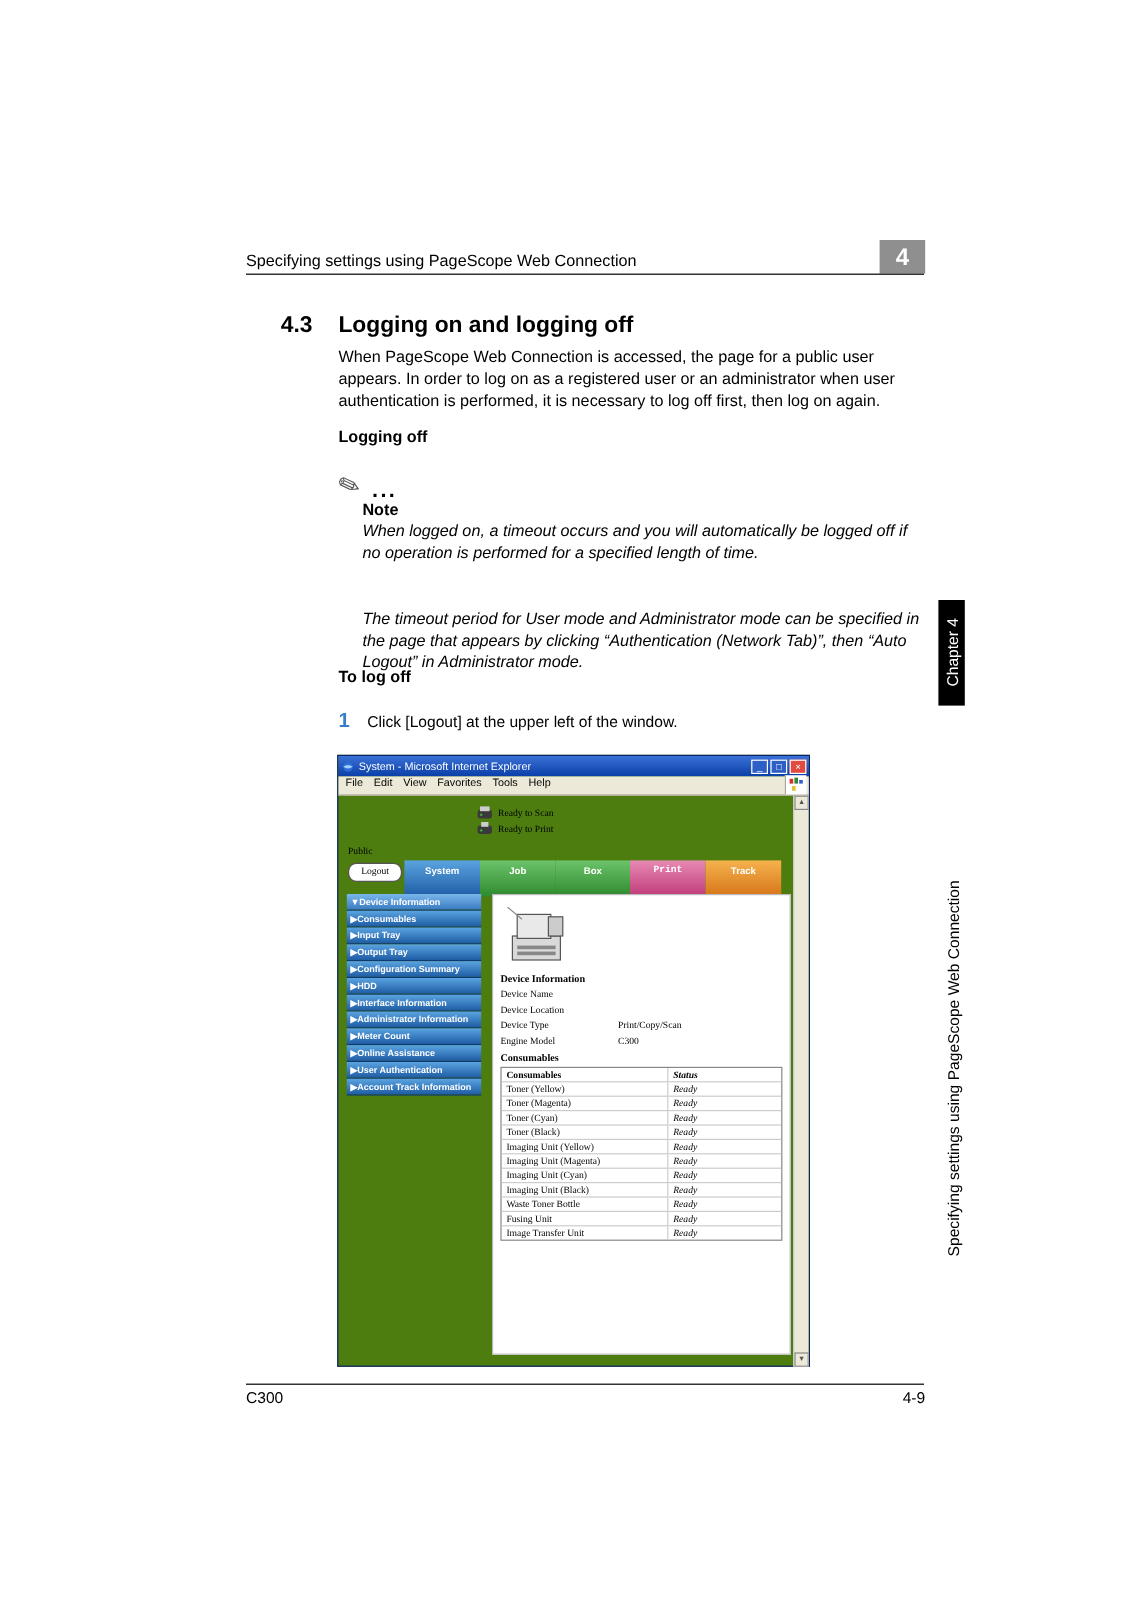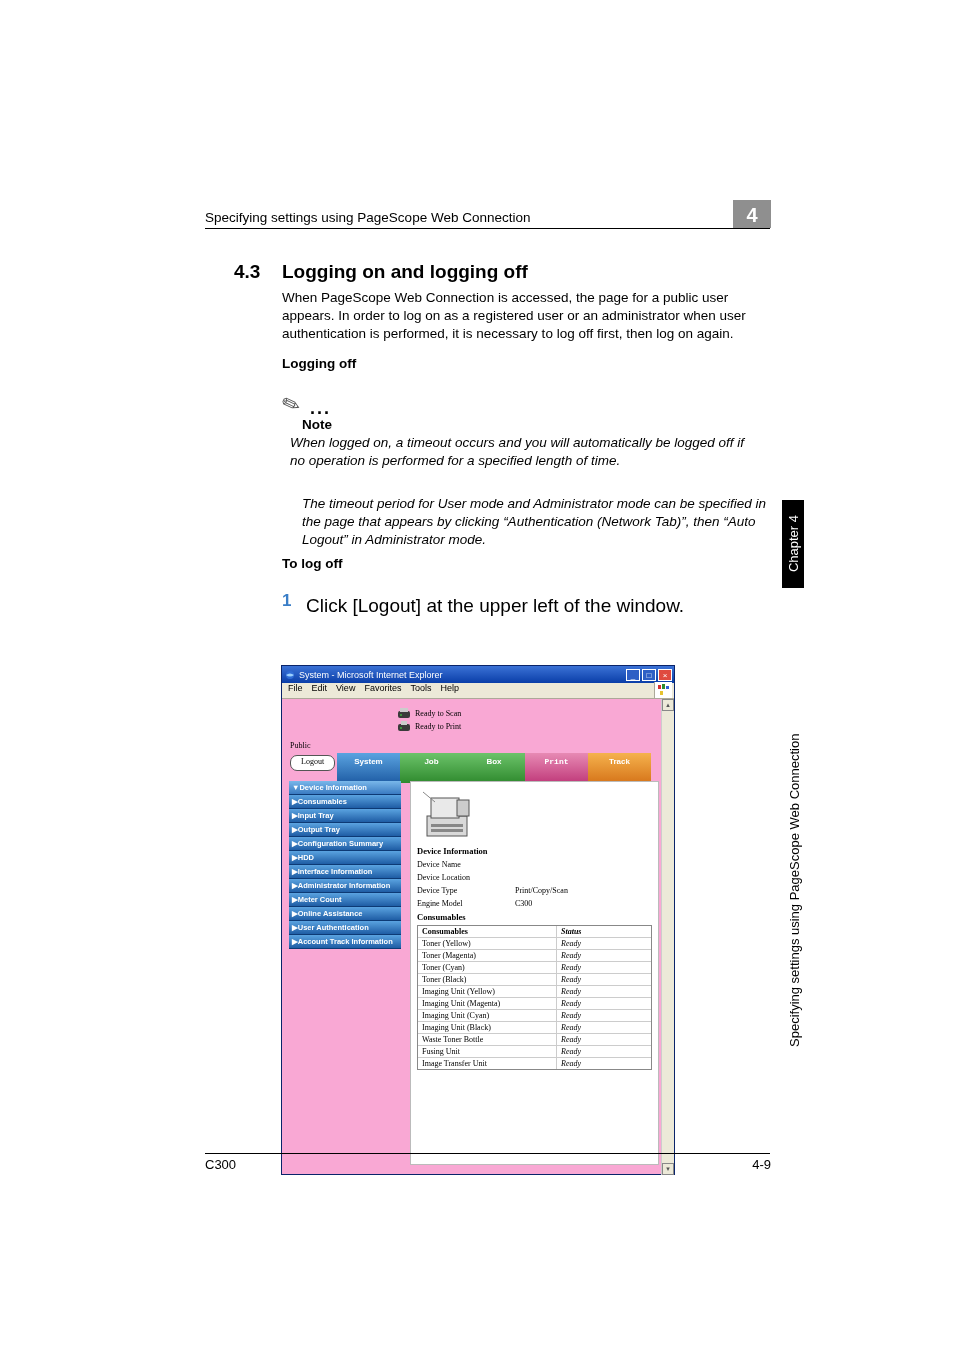--- a/index.html
+++ b/index.html
@@ -93,68 +93,67 @@
   .note-label {
     position: absolute;
     top: 417px;
     left: 302px;
     font-size: 13.5px;
     font-weight: bold;
   }
   .note-body1 {
     position: absolute;
     top: 434px;
-    left: 290px;
-    width: 468px;
-    font-size: 13.5px;
-    font-style: italic;
-    line-height: 1.35;
-  }
-  .note-body2 {
-    position: absolute;
-    top: 495px;
     left: 302px;
     width: 468px;
     font-size: 13.5px;
     font-style: italic;
     line-height: 1.35;
   }
+  .note-body2 {
+    position: absolute;
+    top: 507px;
+    left: 302px;
+    width: 468px;
+    font-size: 13.5px;
+    font-style: italic;
+    line-height: 1.35;
+  }
   .subhead2 {
     position: absolute;
     top: 556px;
     left: 282px;
     font-size: 13.5px;
     font-weight: bold;
   }
   .step-num {
     position: absolute;
     top: 591px;
     left: 282px;
     color: #3a7ec7;
     font-size: 17px;
     font-weight: bold;
   }
   .step-text {
     position: absolute;
     top: 593px;
     left: 306px;
-    font-size: 19px;
+    font-size: 13px;
   }
 
   
   .win {
     position: absolute;
     top: 629px;
     left: 281px;
     width: 392px;
     height: 508px;
     border: 1px solid #0a246a;
-    background: #f9a8d4;
+    background: #4d7c0f;
     font-size: 9px;
-    margin-top: 36px;
   }
   .titlebar {
     height: 17px;
     background: linear-gradient(#3b72d6, #0a3ea8);
     color: #fff;
     display: flex;
     align-items: center;
     padding: 0 2px;
     font-size: 9px;
   }

